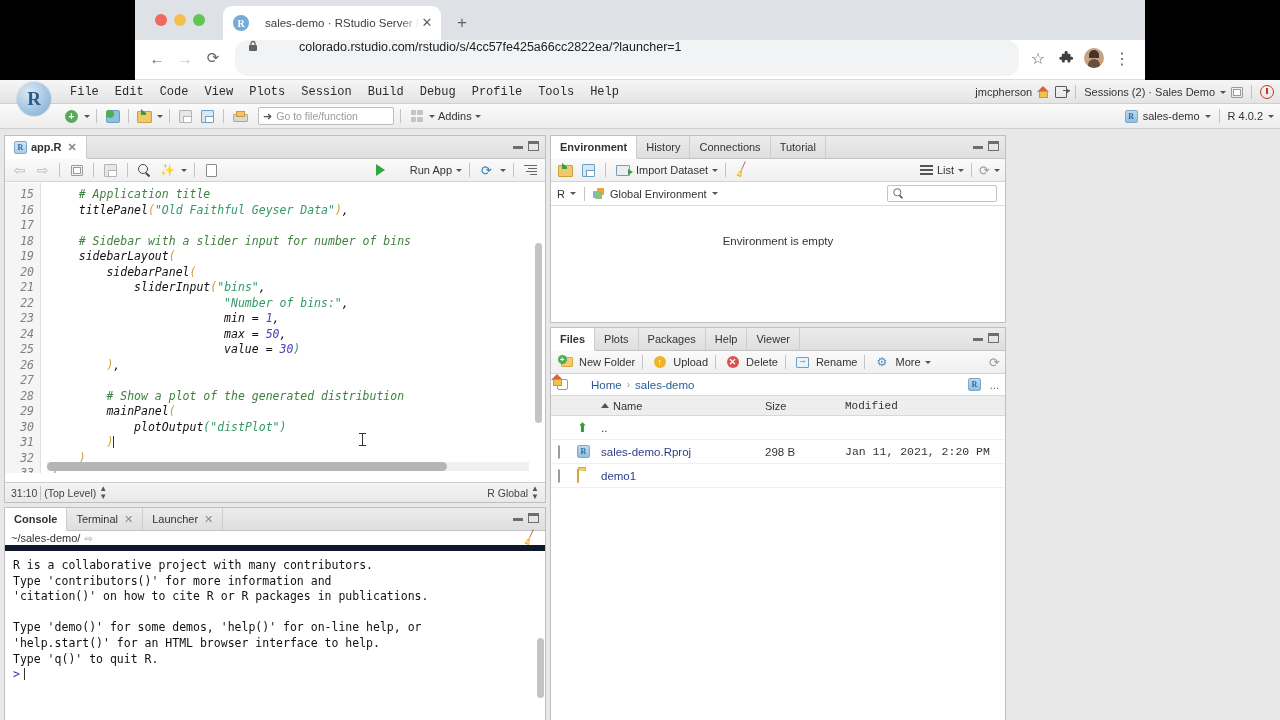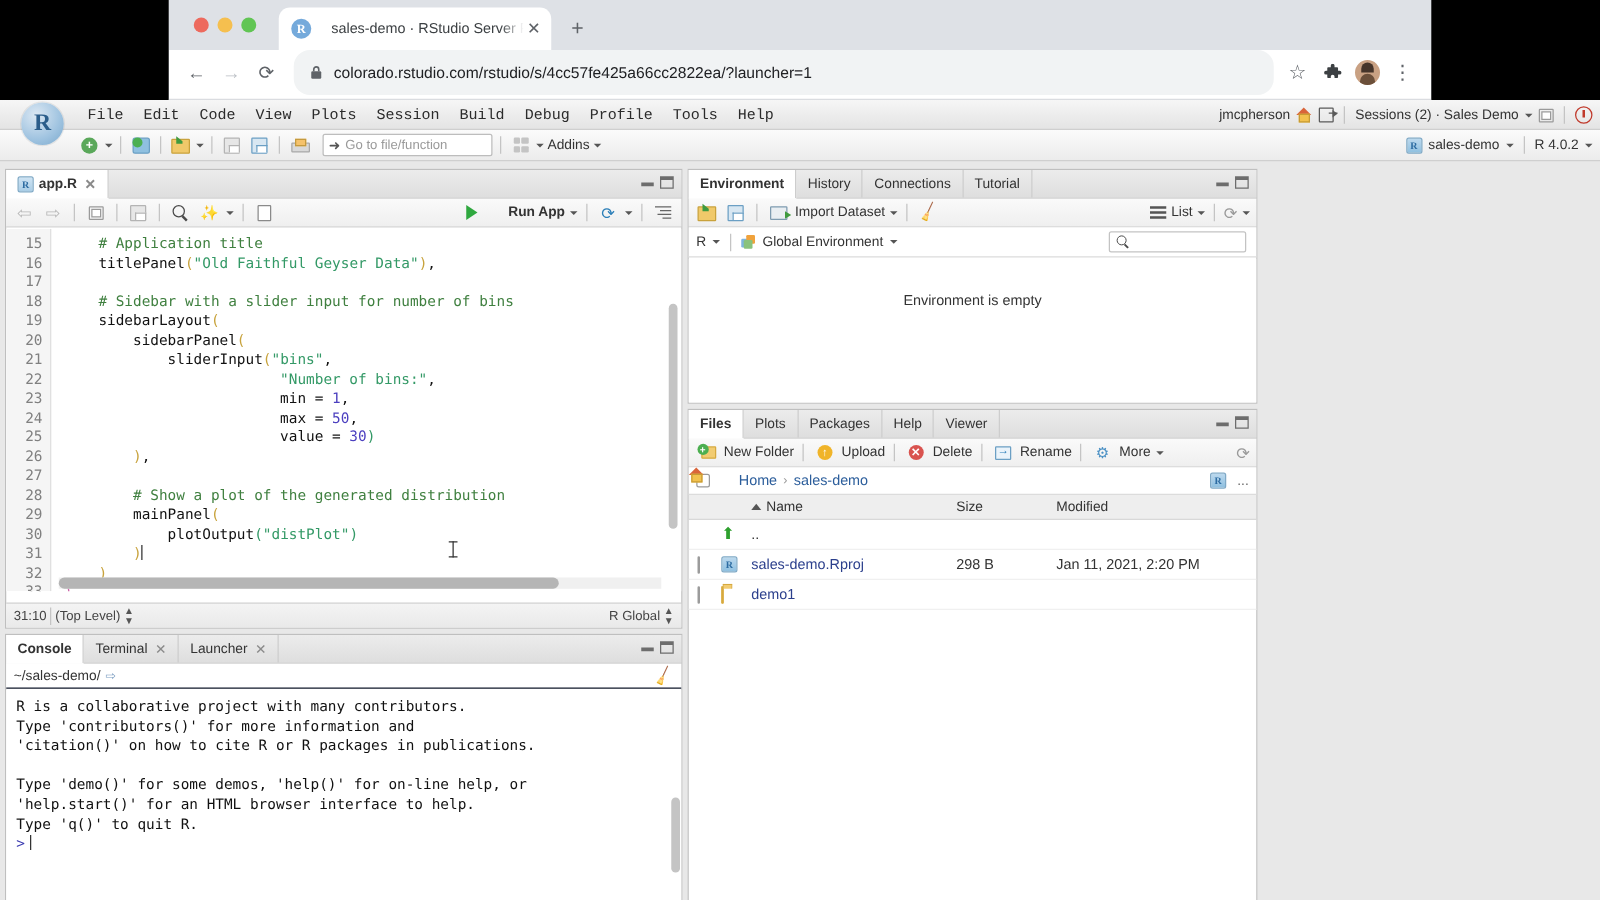--- a/index.html
+++ b/index.html
@@ -53,21 +53,21 @@
     position: relative; height: 36px; background: #fff;
     display: flex; align-items: center; padding: 0 8px;
   }
   .navbtn {
     width: 28px; height: 28px; flex: 0 0 auto; color: #5f6368;
     font-size: 15px; display: flex; align-items: center; justify-content: center;
   }
   .navbtn.disabled { color: #bdc1c6; }
   #urlbox {
     flex: 1 1 auto; height: 36px; background: #f1f3f4; border-radius: 13px;
-    display: flex; align-items: center; padding: 0 12px; margin: 0 6px 0 8px;
+    display: flex; align-items: flex-start; padding: 0 12px; margin: 0 6px 0 8px; gap: 32px;
   }
   #lockicon { width: 12px; height: 12px; flex: 0 0 auto; margin-right: 8px; }
   #urltext { font-size: 12.5px; color: #202124; white-space: nowrap; }
   .omni-right { display: flex; align-items: center; gap: 2px; padding-right: 2px; }
   .omni-icon { width: 26px; height: 26px; display: flex; align-items: center; justify-content: center; color: #5f6368; }
   #avatar {
     width: 20px; height: 20px; border-radius: 50%;
     background: #c9a183; position: relative; overflow: hidden;
   }
   #avatar::after {
@@ -183,21 +183,21 @@
     height: 23px; background: linear-gradient(to bottom, #fafafa, #efefef);
     border-bottom: 1px solid #d4d4d4; display: flex; align-items: center;
     padding: 0 5px; gap: 4px; position: relative;
   }
   .toolrow .label { font-size: 11px; color: #333; }
 
   
   #editor-body {
     position: absolute; left: 0; right: 0; top: 47px; bottom: 29px;
     background: #fff; overflow: hidden; display: flex;
-    font-family: "DejaVu Sans Mono", monospace; font-size: 11.5px;
+    font-family: "DejaVu Sans Mono", monospace; font-size: 11.5px; font-style: italic;
   }
   #gutter {
     width: 36px; background: #f5f5f5; border-right: 1px solid #e0e0e0;
     text-align: right; padding: 4px 6px 0 0; color: #808080; flex: 0 0 auto;
     line-height: 15.5px;
   }
   #code { flex: 1 1 auto; padding: 4px 0 0 10px; line-height: 15.5px; position: relative; white-space: pre; color: #111; }
   .c-comment { color: #408040; }
   .c-string { color: #339966; }
   .c-paren { color: #c8a33d; }
@@ -227,21 +227,21 @@
     position: absolute; left: 357px; top: 297px; width: 1px; height: 13px; background: #333;
   }
   #text-cursor::before, #text-cursor::after {
     content: ""; position: absolute; left: -3px; width: 7px; height: 1px; background: #333;
   }
   #text-cursor::before { top: 0; }
   #text-cursor::after { bottom: 0; }
 
   
   #console-path {
-    height: 20px; border-bottom: 1px solid #0f172a; display: flex; align-items: center;
+    height: 20px; border-bottom: 6px solid #0f172a; display: flex; align-items: center;
     padding: 0 6px; font-size: 11px; color: #333; background: #fff; position: relative;
   }
   #console-body {
     position: absolute; left: 0; right: 0; top: 44px; bottom: 3px; background: #fff;
     padding: 6px 8px; font-family: "DejaVu Sans Mono", monospace;
     font-size: 11.5px; line-height: 15.6px; color: #111; white-space: pre; overflow: hidden;
   }
   #console-prompt { color: #3a3ab0; }
   #console-caret { display: inline-block; width: 1px; height: 12px; background: #333; vertical-align: -2px; margin-left: 4px; }
   #console-vscroll { position: absolute; right: 1px; top: 130px; width: 7px; height: 60px; background: #c4c4c4; border-radius: 4px; }
@@ -277,21 +277,21 @@
   .crumb { color: #2b5d9b; }
   .crumb-sep { color: #999; font-size: 10px; }
   #files-head {
     height: 20px; background: #eeeeee; border-bottom: 1px solid #d8d8d8;
     display: flex; align-items: center; font-size: 11px; color: #333;
   }
   .fcol-cb { width: 26px; flex: 0 0 auto; }
   .fcol-ic { width: 24px; flex: 0 0 auto; }
   .fcol-name { flex: 1 1 auto; display: flex; align-items: center; gap: 4px; }
   .fcol-size { width: 80px; flex: 0 0 auto; }
-  .fcol-mod { width: 160px; flex: 0 0 auto; }
+  .fcol-mod { width: 160px; flex: 0 0 auto; font-family: Liberation Mono, monospace; }
   .frow {
     height: 24px; display: flex; align-items: center; font-size: 11.5px;
     border-bottom: 1px solid #f0f0f0; background: #fff;
   }
   .fname-link { color: #2b3f8c; }
   .folder-icon {
     width: 14px; height: 11px; background: #f2cc72; border: 1px solid #d6a93f;
     border-radius: 1px 2px 2px 2px; position: relative;
   }
   .folder-icon::before {
@@ -532,21 +532,21 @@
           <span class="tb-icon">
               <span class="wand">✨</span>
             </span>
           <span class="caret sm"></span>
           <span class="sep"></span>
           <span class="tb-icon">
               <span class="doc-icon"></span>
             </span>
           <div style="flex:1 1 auto"></div>
           <span class="play-tri"></span>
-          <span class="label" style="font-weight:bold;margin-left:21px;">Run App</span>
+          <span class="label" style="font-weight:normal;margin-left:21px;">Run App</span>
           <span class="caret sm"></span>
           <span class="sep"></span>
           <span class="tb-icon">
               <span class="recycle">⟳</span>
             </span>
           <span class="caret sm"></span>
           <span class="sep"></span>
           <span class="tb-icon">
               <span class="outline-icon">
                 <i></i>

